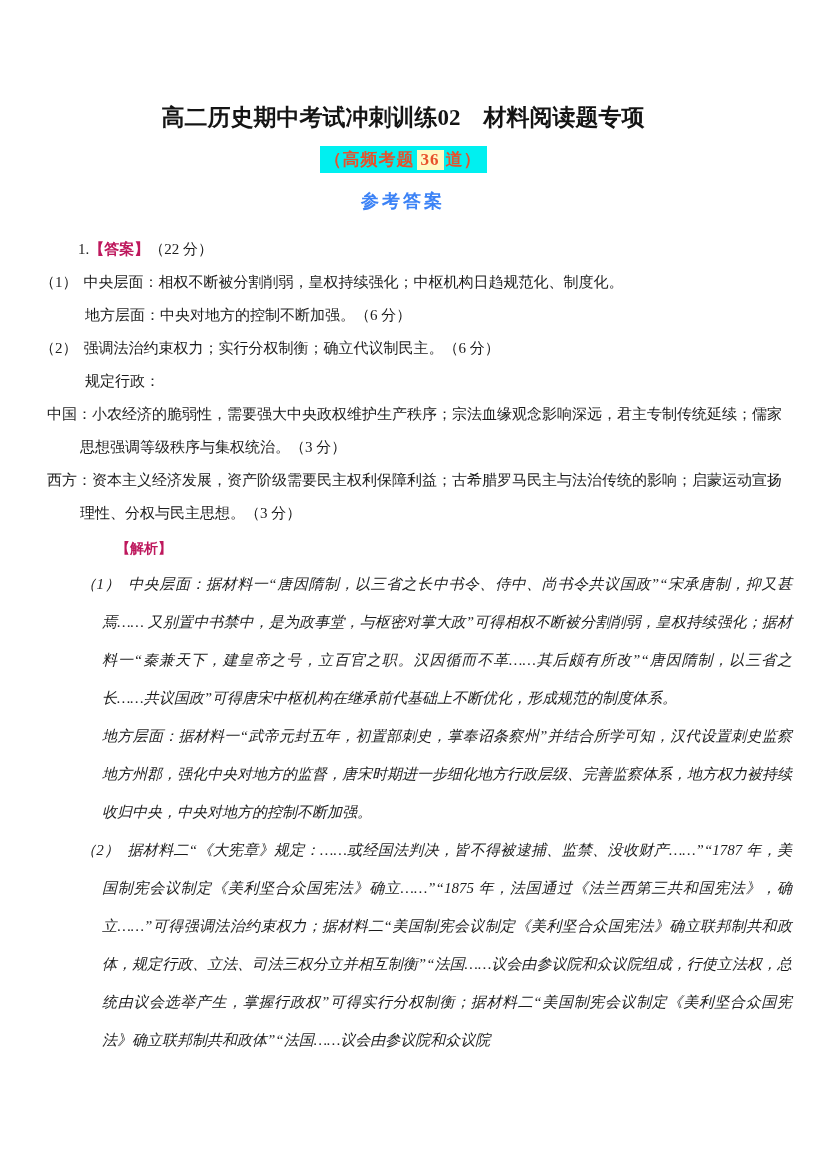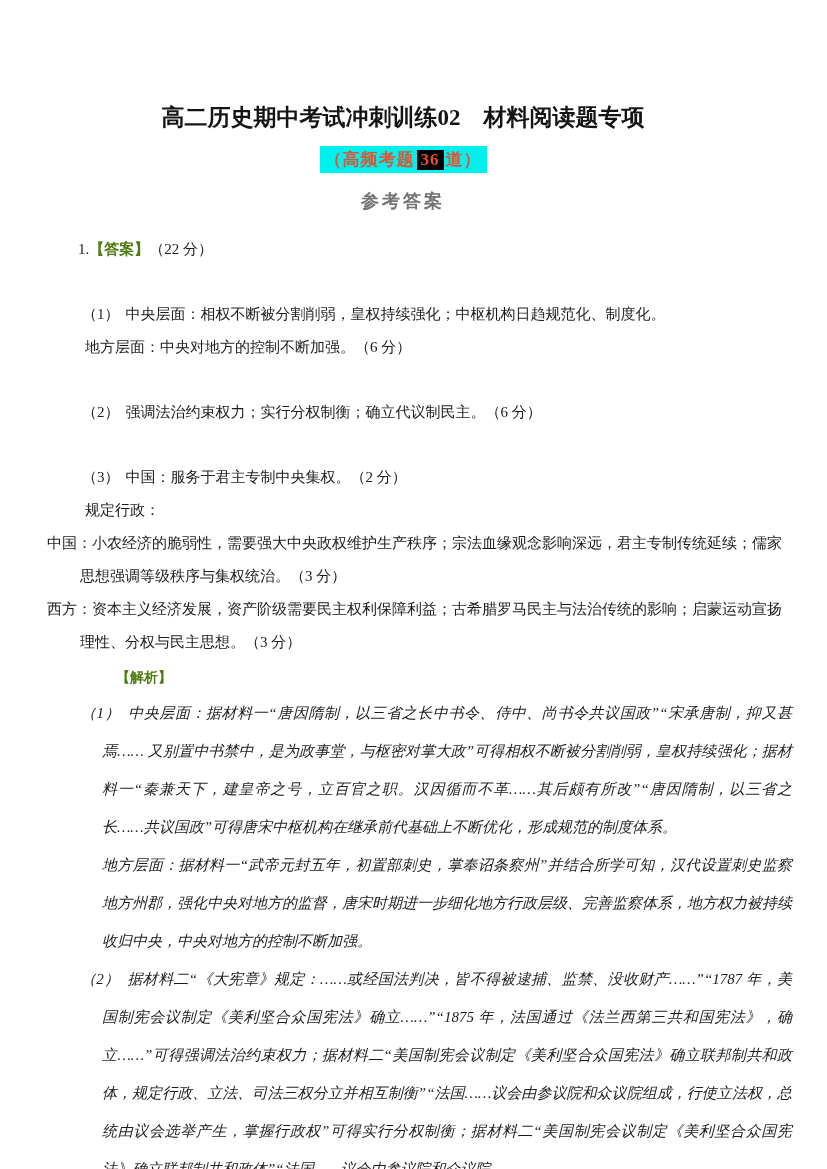--- a/index.html
+++ b/index.html
@@ -28,43 +28,43 @@
     display: inline-block;
     background: #00f0f0;
     color: #e8502b;
     font-size: 17px;
     font-weight: bold;
     padding: 2px 5px;
     letter-spacing: 1px;
   }
   .subtitle .count {
     display: inline-block;
-    background: #000000;
+    background: #fef9c3;
     padding: 0 4px;
     margin: 0 2px;
   }
   .ref-heading {
     margin-top: 16px;
     text-align: center;
     font-size: 18px;
     font-weight: bold;
-    color: #737373;
+    color: #3b82f6;
     letter-spacing: 3px;
   }
   .answers {
     margin-top: 20px;
     font-size: 15px;
   }
   .ans-head {
     padding-left: 78px;
     line-height: 33px;
   }
-  .tag-red { color: #4d7c0f; font-weight: bold; }
+  .tag-red { color: #be185d; font-weight: bold; }
   .ans-line { line-height: 33px; }
-  .ind-1 { padding-left: 114px; text-indent: -32px; margin-top: 32px; }
+  .ind-1 { padding-left: 72px; text-indent: -32px; }
   .ind-2 { padding-left: 85px; }
   .hang-2 { padding-left: 80px; text-indent: -33px; padding-right: 16px; }
   .marker { margin-right: 6px; }
   .analysis { margin-top: 2px; }
   .ana-head {
     padding-left: 116px;
     line-height: 33px;
     font-size: 14px;
   }
   .ana-p {
@@ -98,23 +98,20 @@
 
     <div class="ans-line ind-1">
       <span class="marker">（1）</span><span>中央层面：相权不断被分割削弱，皇权持续强化；中枢机构日趋规范化、制度化。</span>
     </div>
     <div class="ans-line ind-2">
       <span>地方层面：中央对地方的控制不断加强。（6 分）</span>
     </div>
     <div class="ans-line ind-1">
       <span class="marker">（2）</span><span>强调法治约束权力；实行分权制衡；确立代议制民主。（6 分）</span>
     </div>
-    <div class="ans-line ind-1">
-      <span class="marker">（3）</span><span>中国：服务于君主专制中央集权。（2 分）</span>
-    </div>
     <div class="ans-line ind-2">
       <span>规定行政：</span>
     </div>
     <div class="ans-line hang-2">
       <span>中国：小农经济的脆弱性，需要强大中央政权维护生产秩序；宗法血缘观念影响深远，君主专制传统延续；儒家思想强调等级秩序与集权统治。（3 分）</span>
     </div>
     <div class="ans-line hang-2">
       <span>西方：资本主义经济发展，资产阶级需要民主权利保障利益；古希腊罗马民主与法治传统的影响；启蒙运动宣扬理性、分权与民主思想。（3 分）</span>
     </div>
   </div>

